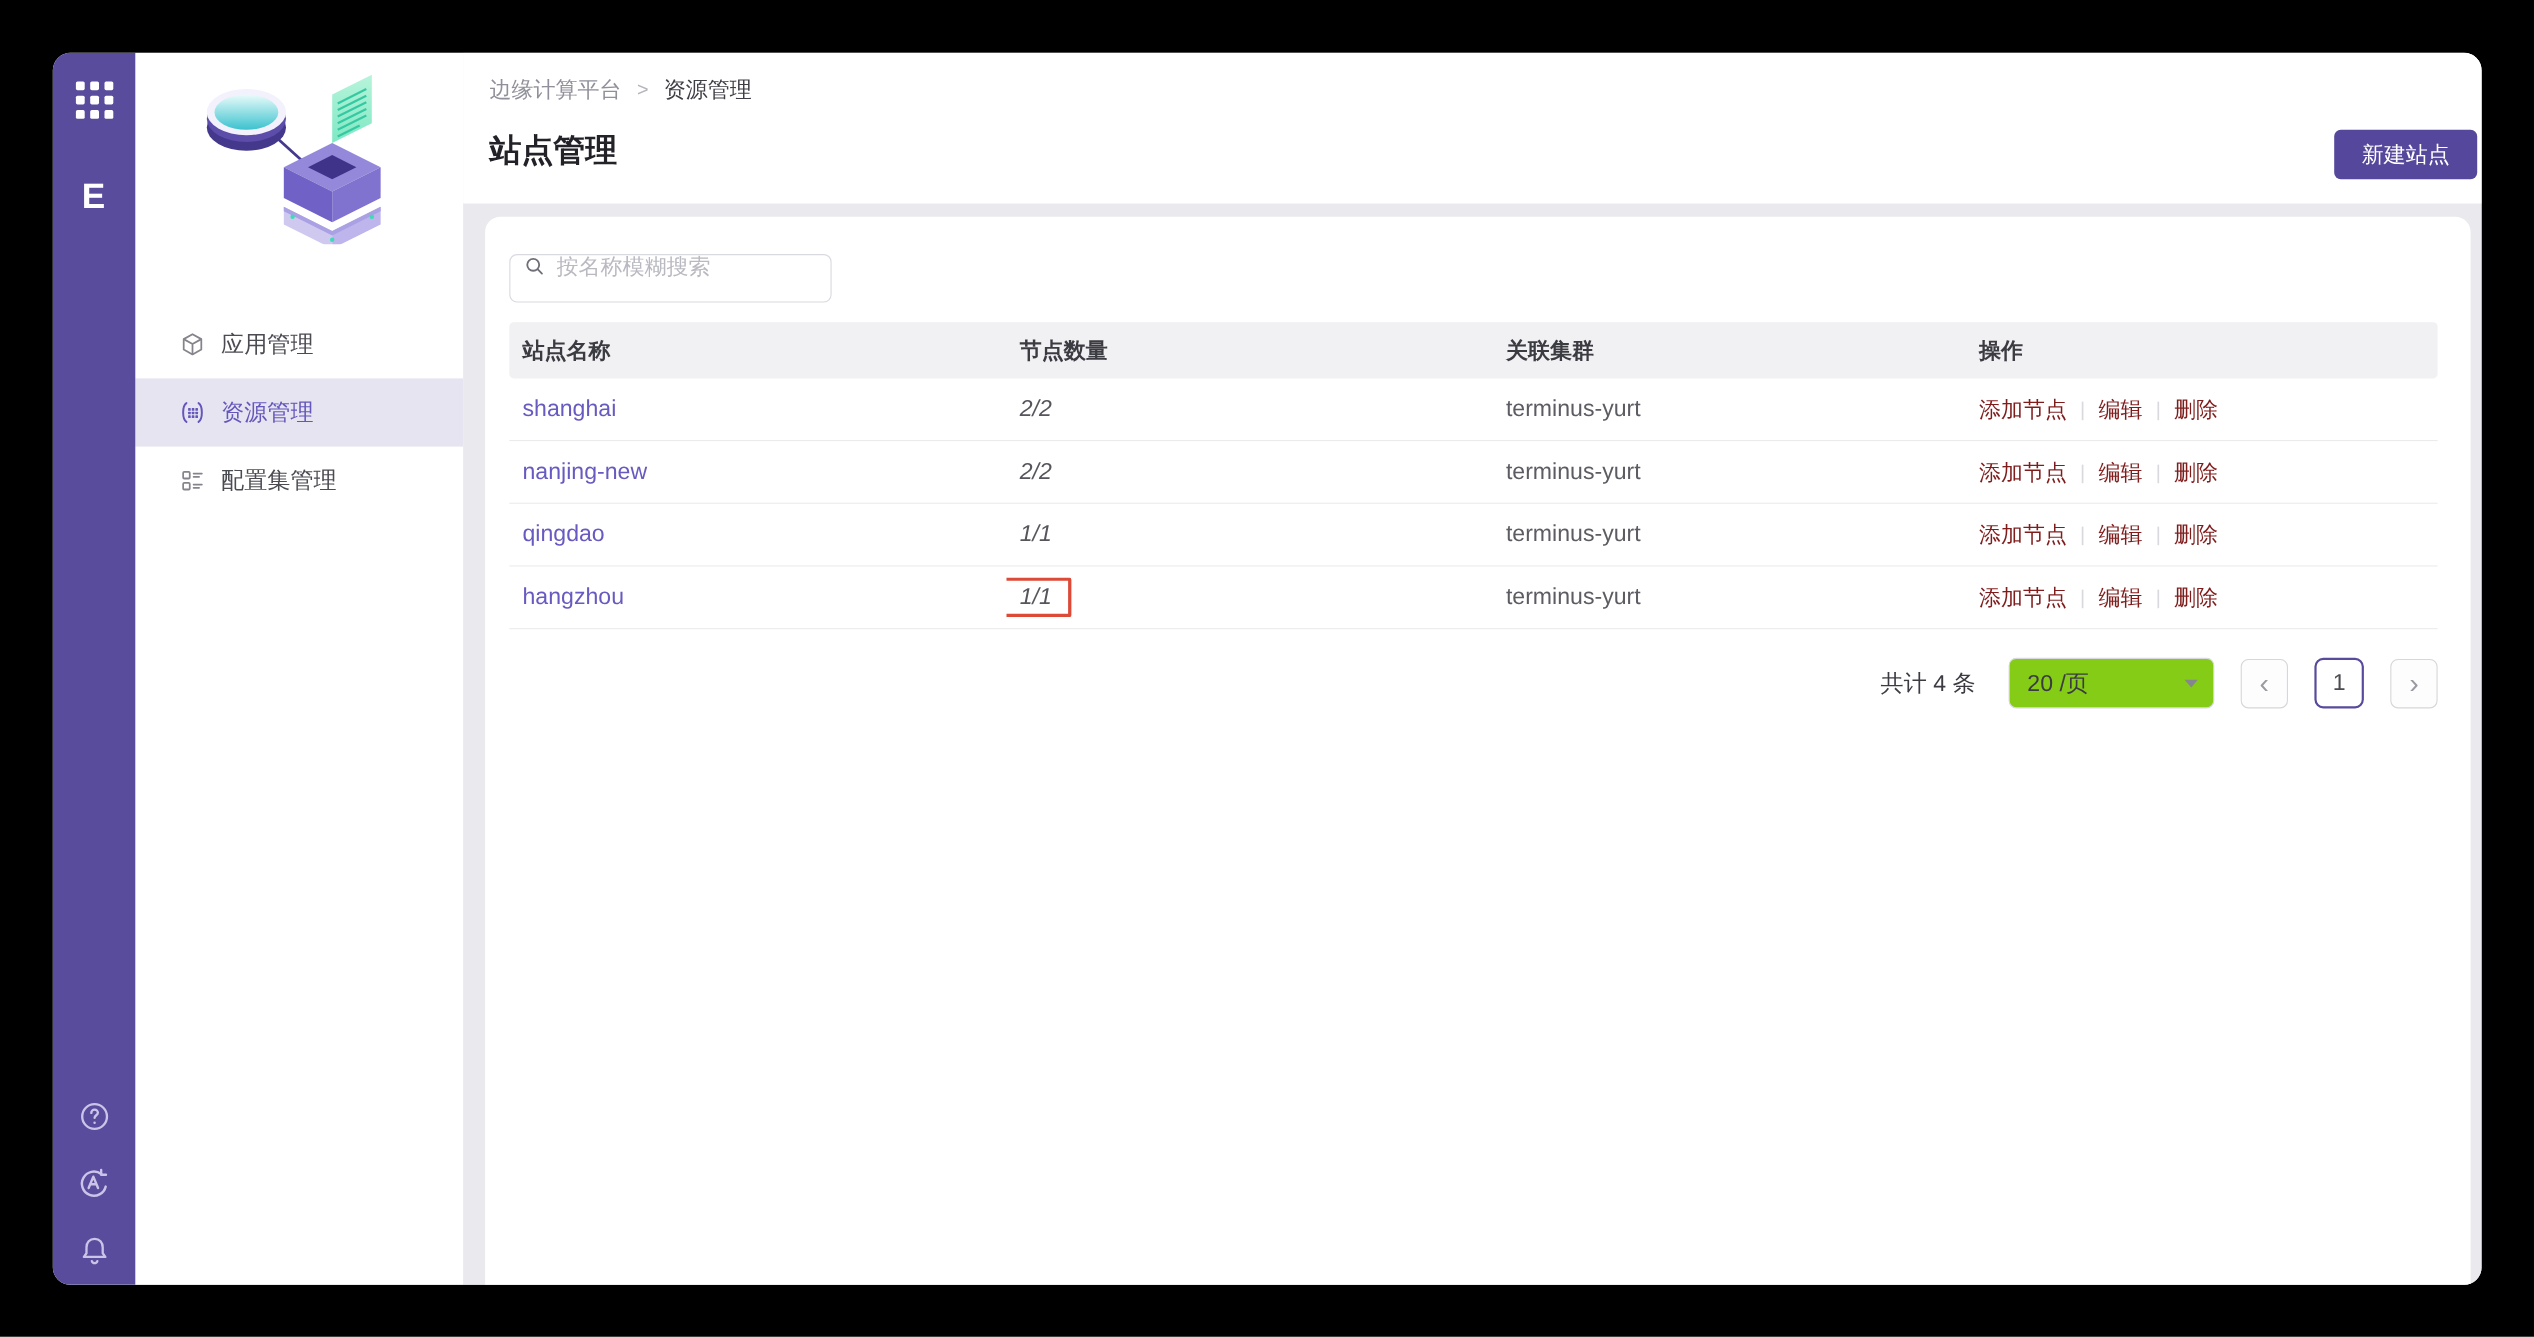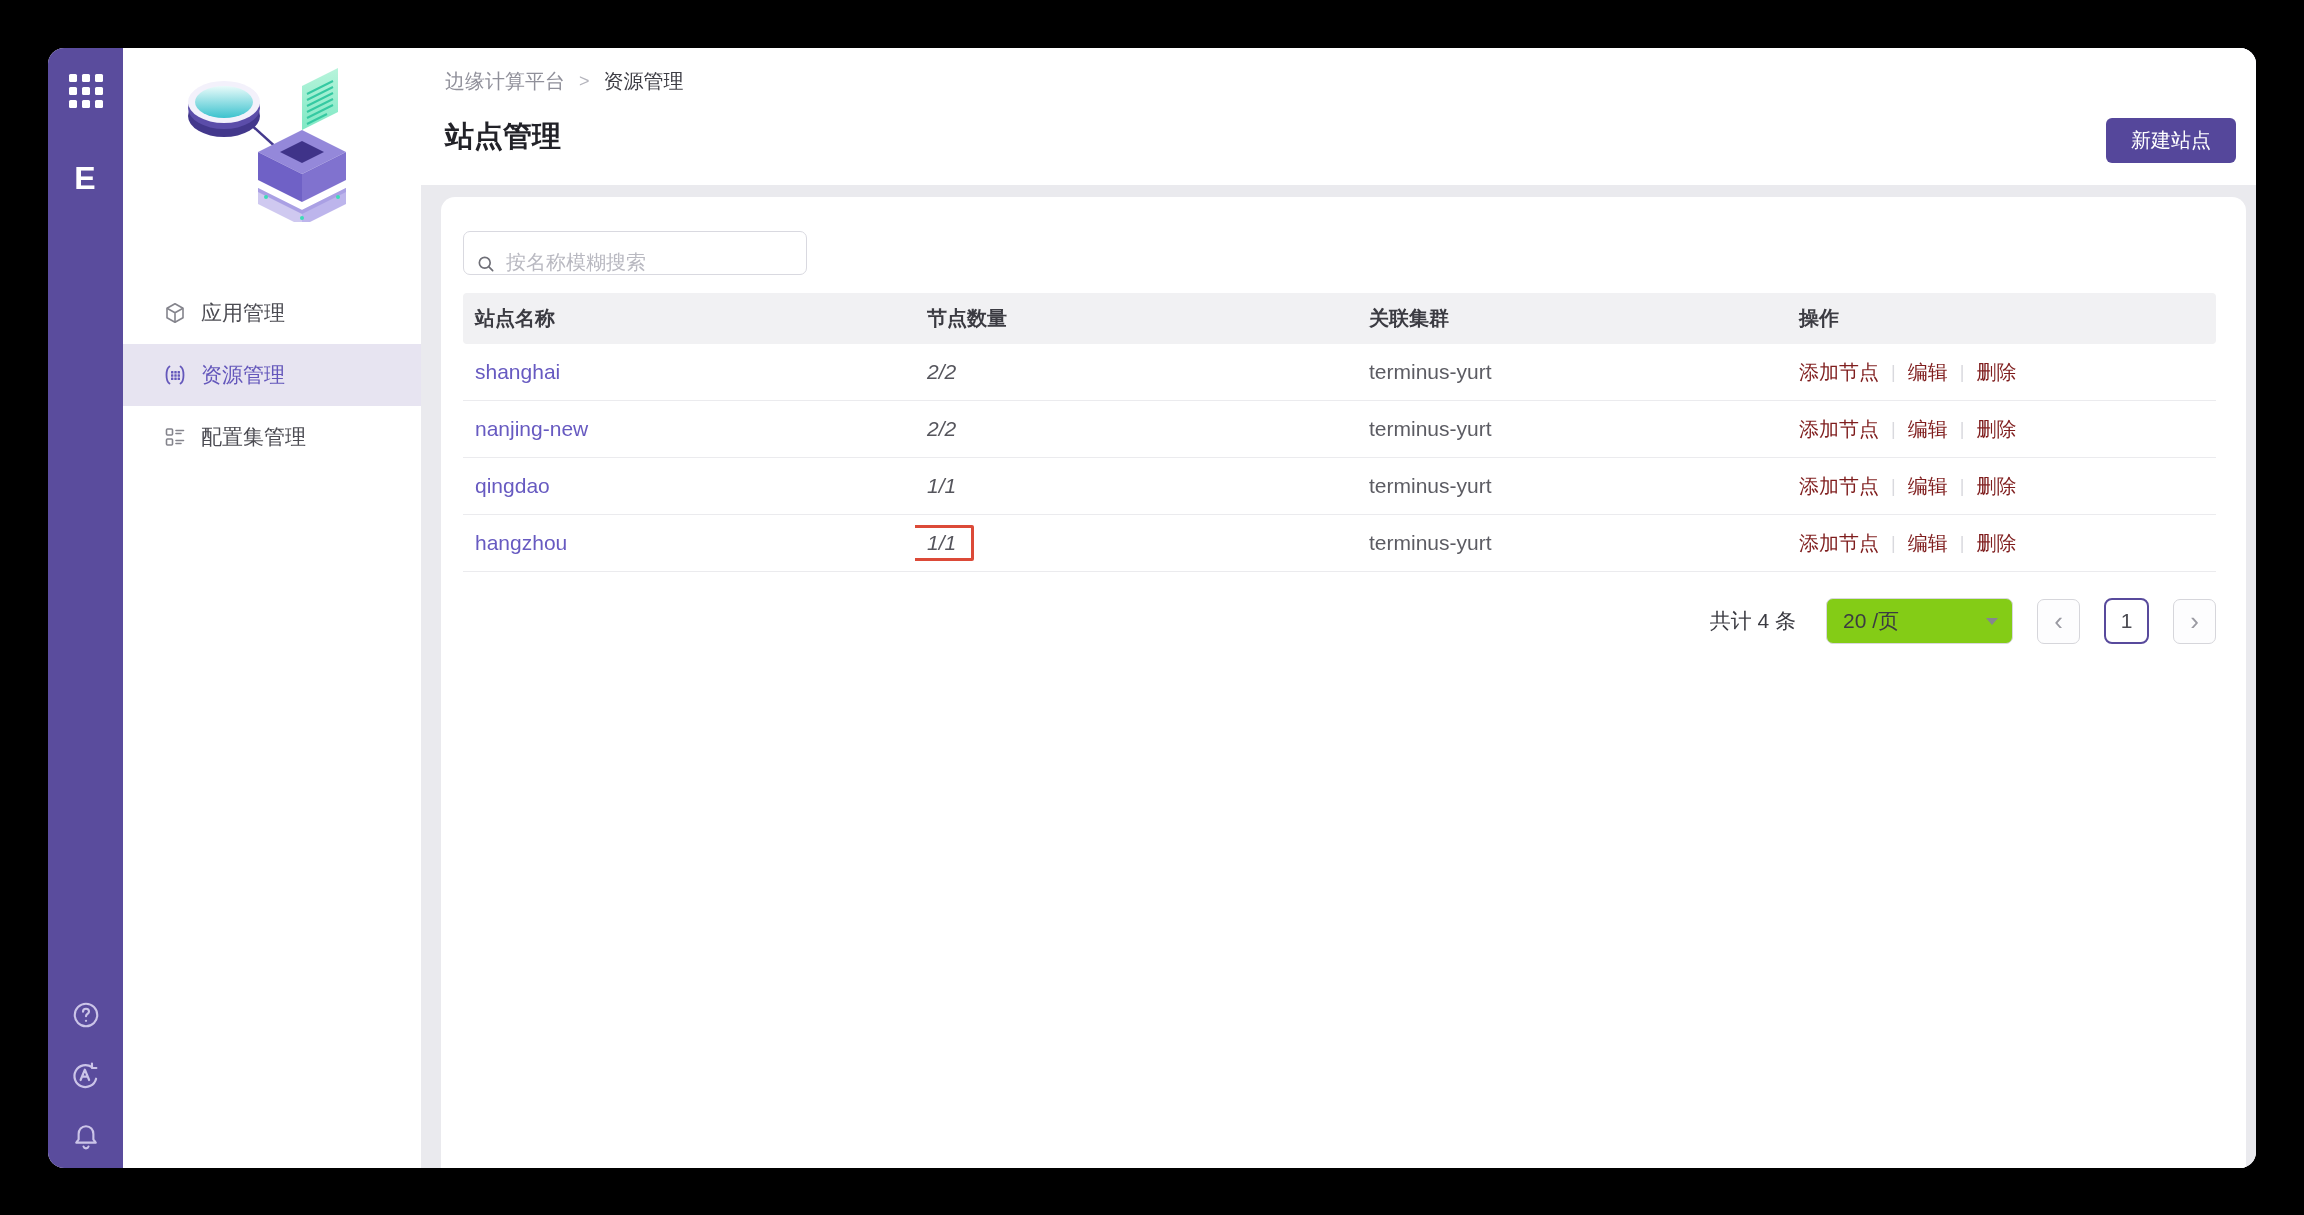--- a/index.html
+++ b/index.html
@@ -32,30 +32,30 @@
   .menu-item.active .mi { color:#6457bb; }
 
   
   .main { flex:1; min-width:0; background:#eaeaee; display:flex; flex-direction:column; }
   .main-header { background:#fff; height:137px; flex:0 0 137px; padding:20px 20px 0 24px; position:relative; }
   .breadcrumb { font-size:20px; display:flex; align-items:center; }
   .crumb-root { color:#90909a; cursor:pointer; }
   .crumb-sep { color:#b4b4bc; margin:0 14px; font-size:18px; }
   .crumb-cur { color:#3e3e45; }
   .page-title { margin-top:22px; font-size:29px; font-weight:700; color:#222228; }
-  .new-site-btn { position:absolute; right:20px; top:70px; height:45px; padding:0 25px;
+  .new-site-btn { position:absolute; right:4px; top:70px; height:45px; padding:0 25px;
                   background:#55479b; color:#fff; border:none; border-radius:6px; font-size:20px;
                   font-family:inherit; cursor:pointer; }
 
   .content { flex:1; padding:12px 10px 0 20px; min-height:0; }
   .card { background:#fff; border-radius:14px 14px 0 0; height:100%; padding:34px 30px 0 22px; }
 
   
-  .search-box { width:344px; height:44px; border:1px solid #d9d9e0; border-radius:7px;
-                display:flex; align-items:flex-end; padding:0 12px; background:#fff; }
+  .search-box { width:293px; height:44px; border:1px solid #d9d9e0; border-radius:7px;
+                display:flex; align-items:flex-start; padding:0 12px; background:#fff; }
   .search-box svg { flex:0 0 auto; color:#6f6f77; }
   .search-box input { border:none; outline:none; flex:1; min-width:0; margin-left:10px;
                       font-size:20px; color:#3c3c42; font-family:inherit; background:transparent; }
   .search-box input::placeholder { color:#b9b9c1; }
 
   
   .table { margin-top:18px; }
   .trow { display:grid; grid-template-columns:452px 442px 430px 1fr; align-items:center; }
   .thead { background:#f1f1f3; height:51px; border-radius:4px; font-size:20px; font-weight:700; color:#3b3b42; }
   .tbody .trow { height:57px; border-bottom:1px solid #ebebee; font-size:21px; color:#55555c; }

